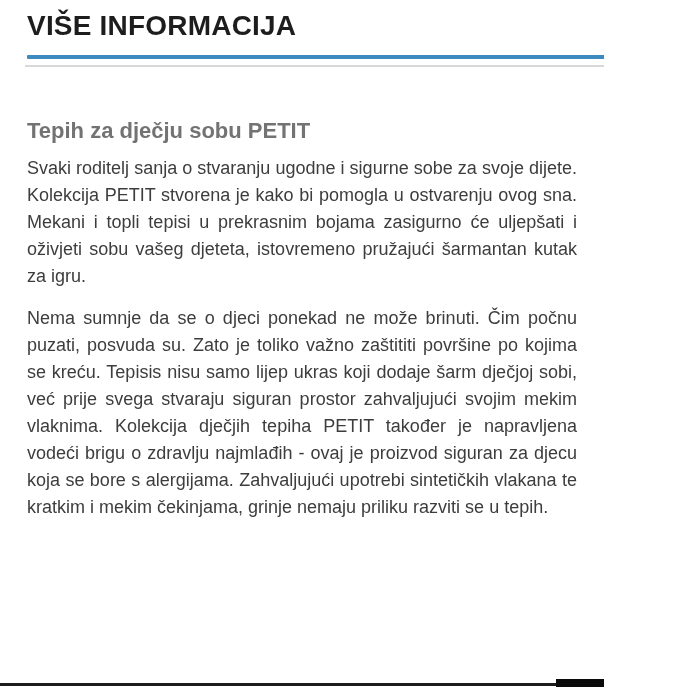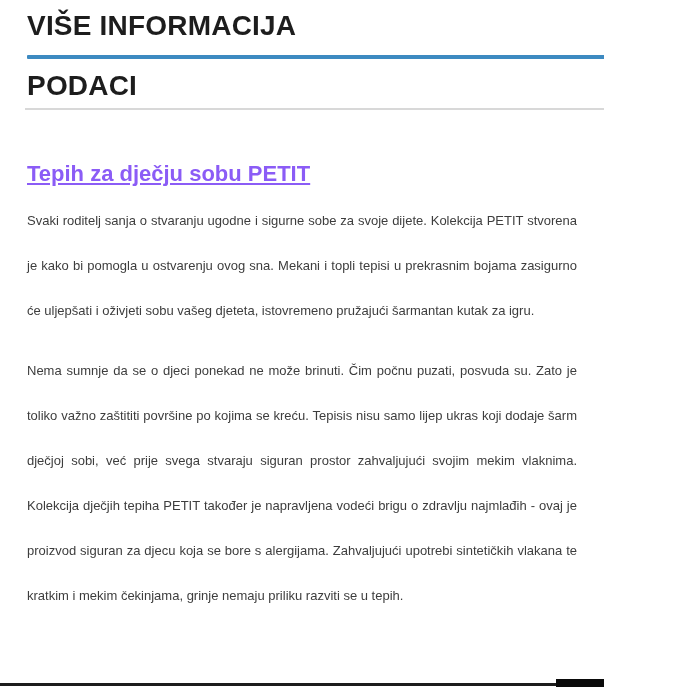--- a/index.html
+++ b/index.html
@@ -53,27 +53,26 @@
   }
   .content {
     padding: 0 27px 0 27px;
     margin-top: 52px;
   }
   .product-title {
     margin: 0 0 12px 0;
     font-size: 22px;
     line-height: 24px;
     font-weight: bold;
-    color: #8b5cf6;
-    text-decoration: underline;
+    color: #737373;
   }
   .content p {
     margin: 0 0 15px 0;
-    font-size: 13px;
-    line-height: 45px;
+    font-size: 18px;
+    line-height: 27px;
     color: #3d3d3d;
     text-align: justify;
   }
   .bottom-line {
     position: absolute;
     left: 0;
     right: 0;
     top: 683px;
     height: 3px;
     background: #1c1c1c;
@@ -91,21 +90,20 @@
 <body>
 
 <div class="page">
 
   <div class="section-head">
     <h1 class="tab-title">VIŠE INFORMACIJA</h1>
   </div>
 
   <div class="blue-rule"></div>
 
-  <h2 class="podaci-title">PODACI</h2>
 
   <div class="gray-rule"></div>
 
   <div class="content">
     <h3 class="product-title">Tepih za dječju sobu PETIT</h3>
     <p>Svaki roditelj sanja o stvaranju ugodne i sigurne sobe za svoje dijete. Kolekcija PETIT stvorena je kako bi pomogla u ostvarenju ovog sna. Mekani i topli tepisi u prekrasnim bojama zasigurno će uljepšati i oživjeti sobu vašeg djeteta, istovremeno pružajući šarmantan kutak za igru.</p>
     <p>Nema sumnje da se o djeci ponekad ne može brinuti. Čim počnu puzati, posvuda su. Zato je toliko važno zaštititi površine po kojima se kreću. Tepisis nisu samo lijep ukras koji dodaje šarm dječjoj sobi, već prije svega stvaraju siguran prostor zahvaljujući svojim mekim vlaknima. Kolekcija dječjih tepiha PETIT također je napravljena vodeći brigu o zdravlju najmlađih - ovaj je proizvod siguran za djecu koja se bore s alergijama. Zahvaljujući upotrebi sintetičkih vlakana te kratkim i mekim čekinjama, grinje nemaju priliku razviti se u tepih.</p>
   </div>
 
   <div class="bottom-line"></div>

